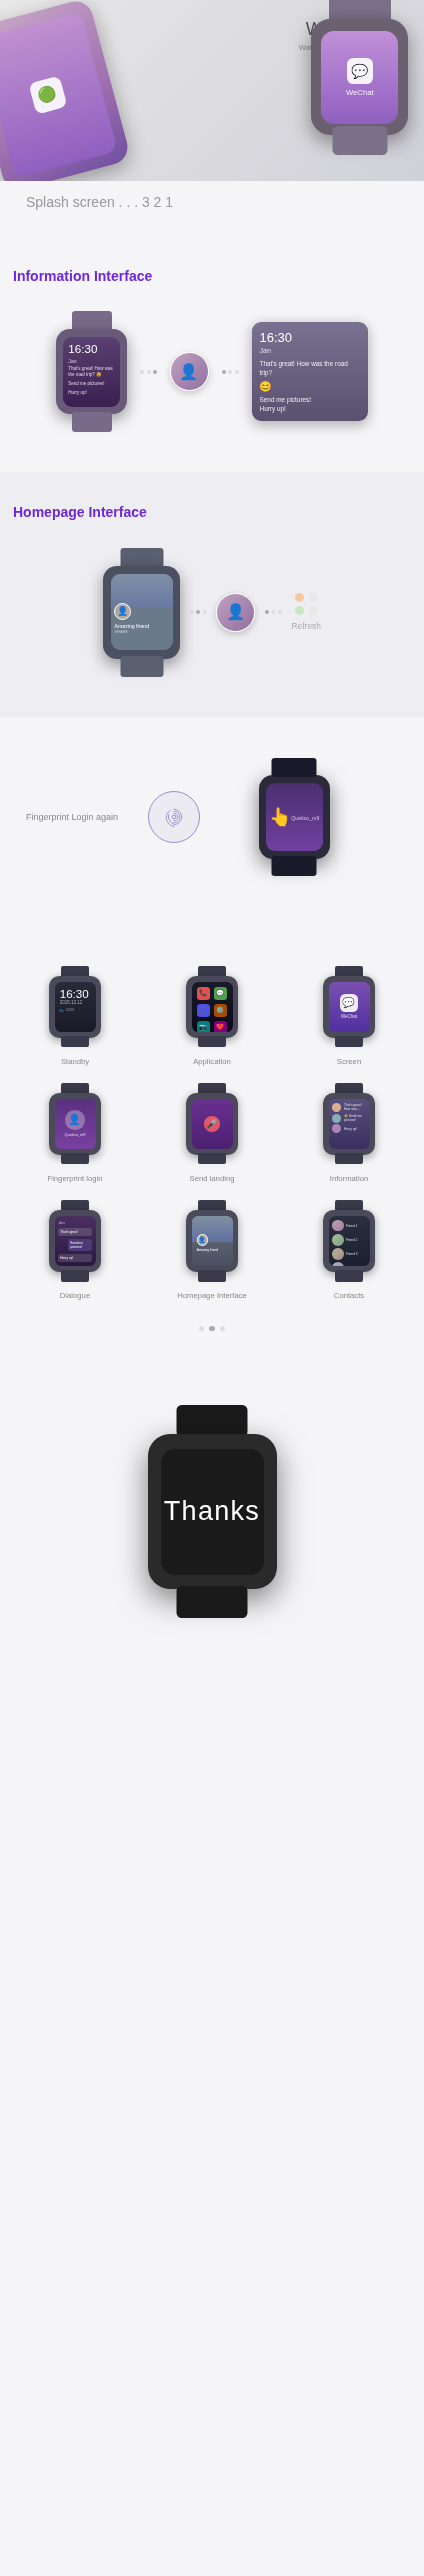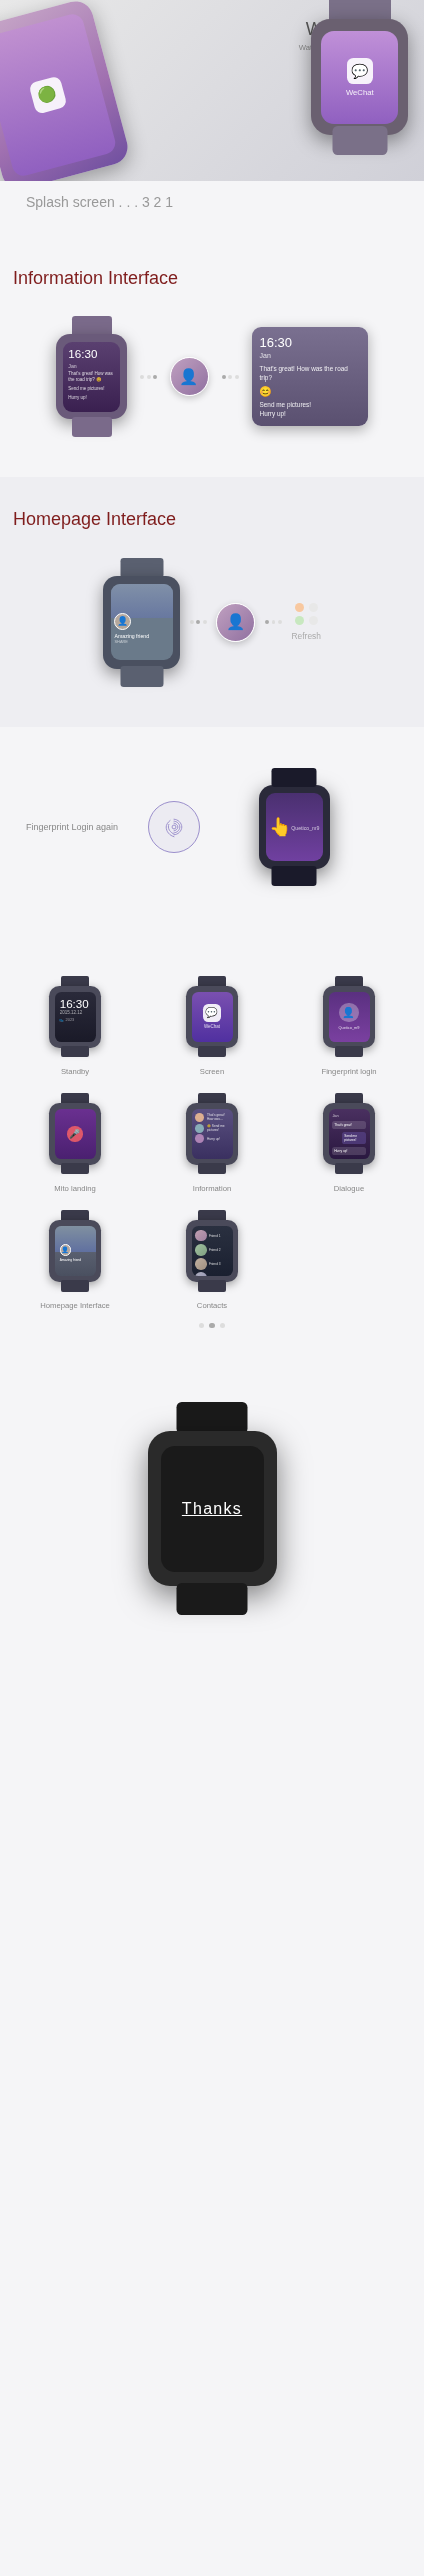--- a/index.html
+++ b/index.html
@@ -63,23 +63,23 @@
       font-weight: 300;
       color: #555;
       letter-spacing: 1.3px;
     }
     .hero-section .brand .subtitle {
       font-size: 7.7px;
       color: #888;
       margin-top: 2.6px;
     }
     .section-title {
-      font-size: 18px;
-      font-weight: 400;
-      color: #7f1d1d;
+      font-size: 14px;
+      font-weight: 700;
+      color: #6d28d9;
       margin-bottom: 19.3px;
     }
 
     
     .splash-section {
       background: #f5f5f7;
       padding: 13px 26px 26px;
       display: flex;
       align-items: center;
       justify-content: space-between;
@@ -521,25 +521,24 @@
     .thanks-watch-screen {
       width: 103px;
       height: 126px;
       border-radius: 14px;
       background: #1a1a1a;
       display: flex;
       align-items: center;
       justify-content: center;
     }
     .thanks-text {
-      font-size: 16px;
+      font-size: 27px;
       font-weight: 300;
       color: white;
       letter-spacing: 1.3px;
-      text-decoration: underline;
     }
     .thanks-watch-band {
       position: absolute;
       width: 71px;
       height: 32px;
       background: #1a1a1a;
       left: 50%;
       transform: translateX(-50%);
       border-radius: 5.2px;
     }
@@ -861,20 +860,39 @@
               <div class="date">2015.12.12</div>
               <div class="steps">👟 2023</div>
             </div>
           </div>
         </div>
         <div style="position:absolute;width:28px;height:11.6px;background:#3a3a4a;left:50%;transform:translateX(-50%);bottom:-9.7px;border-radius:1.9px;"></div>
       </div>
       <div class="grid-label">Standby</div>
     </div>
 
+    <div class="grid-item">
+      <div style="position:relative;margin:14px 0;">
+        <div style="position:absolute;width:28px;height:11.6px;background:#3a3a4a;left:50%;transform:translateX(-50%);top:-9.7px;border-radius:1.9px;"></div>
+        <div class="watch-mini">
+          <div class="watch-mini-screen">
+            <div class="screen-app">
+              <div class="app-icon" style="background:#e05050;">📞</div>
+              <div class="app-icon" style="background:#50a050;">💬</div>
+              <div class="app-icon" style="background:#5050e0;">🎵</div>
+              <div class="app-icon" style="background:#a05000;">⚙️</div>
+              <div class="app-icon" style="background:#008080;">📷</div>
+              <div class="app-icon" style="background:#800080;">❤️</div>
+            </div>
+          </div>
+        </div>
+        <div style="position:absolute;width:28px;height:11.6px;background:#3a3a4a;left:50%;transform:translateX(-50%);bottom:-9.7px;border-radius:1.9px;"></div>
+      </div>
+      <div class="grid-label">Application</div>
+    </div>
 
     <div class="grid-item">
       <div style="position:relative;margin:14px 0;">
         <div style="position:absolute;width:28px;height:11.6px;background:#3a3a4a;left:50%;transform:translateX(-50%);top:-9.7px;border-radius:1.9px;"></div>
         <div class="watch-mini">
           <div class="watch-mini-screen">
             <div class="screen-wechat">
               <div class="logo">💬</div>
               <div class="label">WeChat</div>
             </div>
@@ -906,21 +924,21 @@
         <div style="position:absolute;width:28px;height:11.6px;background:#3a3a4a;left:50%;transform:translateX(-50%);top:-9.7px;border-radius:1.9px;"></div>
         <div class="watch-mini">
           <div class="watch-mini-screen">
             <div class="screen-voice">
               <div class="mic-icon">🎤</div>
             </div>
           </div>
         </div>
         <div style="position:absolute;width:28px;height:11.6px;background:#3a3a4a;left:50%;transform:translateX(-50%);bottom:-9.7px;border-radius:1.9px;"></div>
       </div>
-      <div class="grid-label">Mito landing</div>
+      <div class="grid-label">Send landing</div>
     </div>
 
     <div class="grid-item">
       <div style="position:relative;margin:14px 0;">
         <div style="position:absolute;width:28px;height:11.6px;background:#3a3a4a;left:50%;transform:translateX(-50%);top:-9.7px;border-radius:1.9px;"></div>
         <div class="watch-mini">
           <div class="watch-mini-screen">
             <div class="screen-info">
               <div class="chat-row">
                 <div class="chat-avatar-sm"></div>

